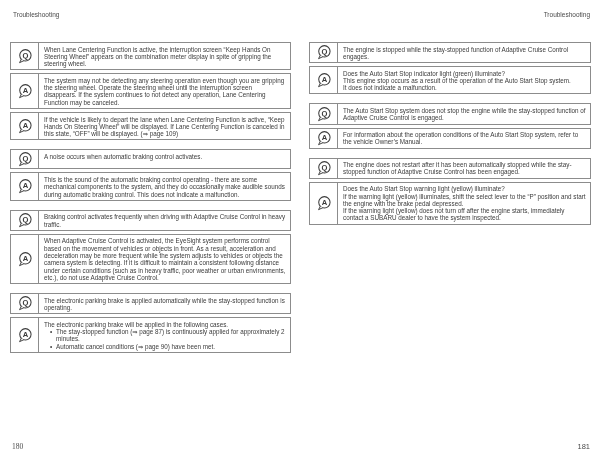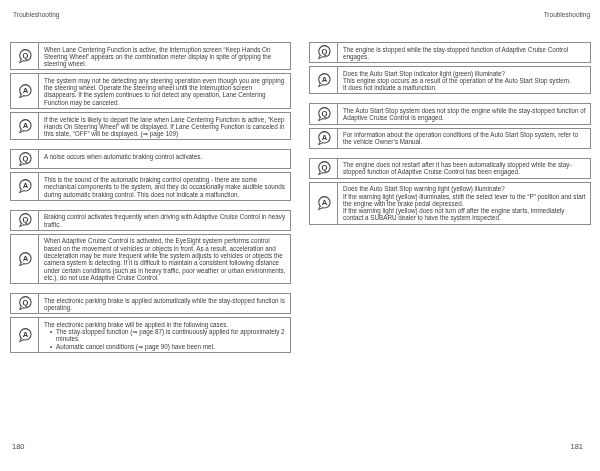--- a/index.html
+++ b/index.html
@@ -47,22 +47,22 @@
   }
   .qa-text p { margin:0; }
   .qa-text ul { margin:0; padding:0 0 0 12px; list-style:none; }
   .qa-text li { position:relative; }
   .qa-text li::before { content:"\2022"; position:absolute; left:-6px; }
 
   .page-number {
     position:absolute; bottom:20px;
     font-size:7.5px; color:#4a4a4a;
   }
-  .page-left  .page-number { left:2px; }
-  .page-right .page-number { right:8px; }
+  .page-left  .page-number { left:2px;font-family:Liberation Serif, serif; }
+  .page-right .page-number { right:1px; }
 </style>
 </head>
 <body>
 
 <div class="page page-left">
   <div class="page-header">Troubleshooting</div>
   <div class="qa-content" id="left-content">
       <div class="qa-group">
         <div class="qa-box">
           <div class="qa-icon-cell">

